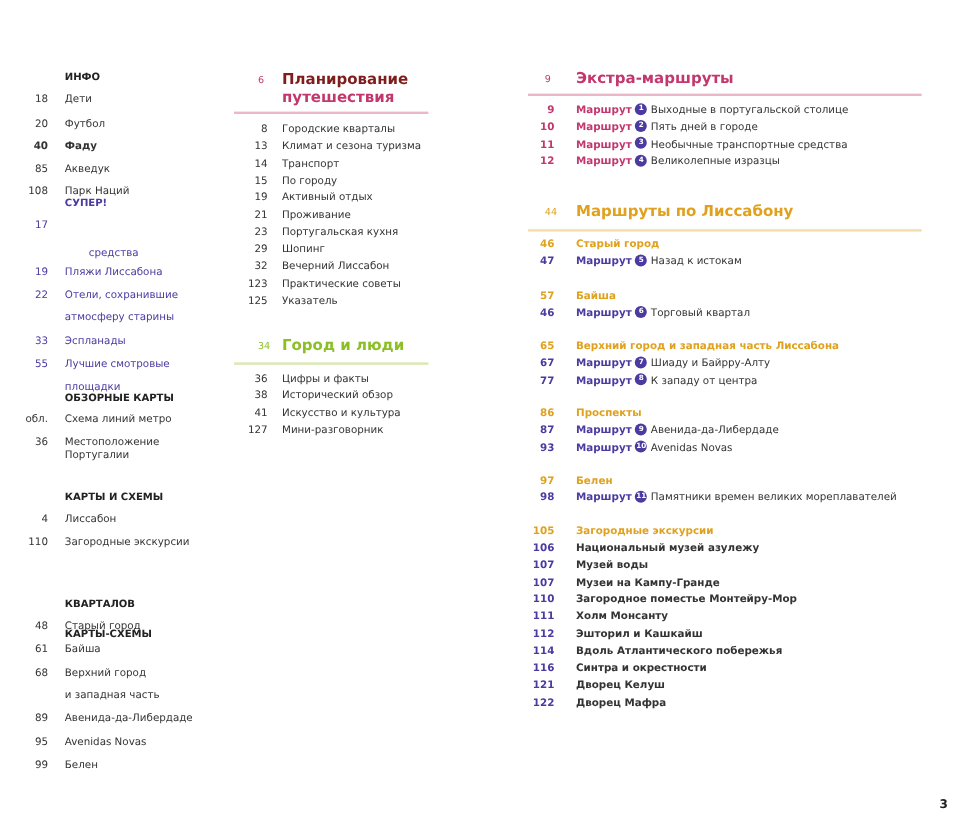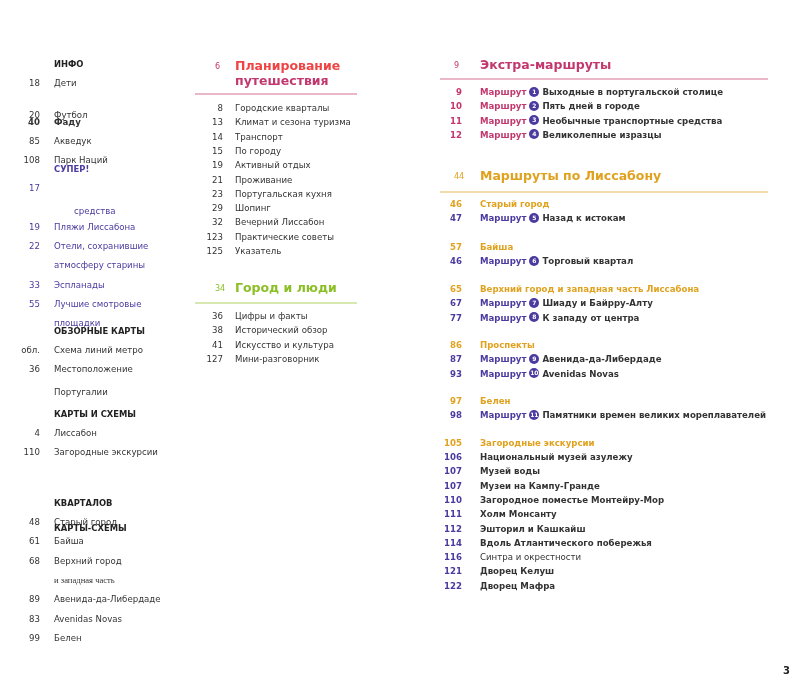--- a/index.html
+++ b/index.html
@@ -33,36 +33,36 @@
     .c3-head { position: absolute; left: 0; width: 330px; }
     .c3-head-num { position: absolute; left: 14px; font-size: 8px; }
     .c3-head-title { position: absolute; left: 40px; font-size: 12.5px; font-weight: bold; line-height: 16px; }
     .c3-rule { position: absolute; left: 0; width: 328px; height: 2px; }
     .c3-row { position: absolute; left: 0; height: 15px; line-height: 15px; white-space: nowrap; }
     .c3-num { position: absolute; left: 0; width: 22px; text-align: right; font-weight: bold; }
     .c3-label { position: absolute; left: 40px; font-weight: bold; }
     .c3-route { position: absolute; left: 40px; }
     .c3-route .rlabel { font-weight: bold; }
     .badge { display: inline-block; width: 10px; height: 10px; border-radius: 50%; color: #fff; font-size: 6px; line-height: 10px; text-align: center; font-weight: bold; vertical-align: middle; margin: 0 3px 2px 3px; }
-    .c3-text { color: #333; font-weight: bold; }
+    .c3-text { color: #333; font-weight: normal; }
 
     .page-num { position: absolute; left: 783px; top: 665px; font-weight: bold; font-size: 10px; color: #222; }
   </style>
 </head>
 <body>
 
 <div id="root">
     <div class="col col1">
       <div class="c1-section" style="top: 55px;">
         <div class="c1-title" style="top: 0px;">ИНФО</div>
         <div class="c1-row" style="top: 19px;">
           <span class="c1-num">18</span>
           <span class="c1-text">Дети</span>
         </div>
-        <div class="c1-row" style="top: 51px; padding-left: 20px;">
+        <div class="c1-row" style="top: 40px; padding-left: 20px;">
           <span class="c1-num">20</span>
           <span class="c1-text">Футбол</span>
         </div>
         <div class="c1-row" style="top: 57.6px; font-weight: bold;">
           <span class="c1-num">40</span>
           <span class="c1-text">Фаду</span>
         </div>
         <div class="c1-row" style="top: 76.9px;">
           <span class="c1-num">85</span>
           <span class="c1-text">Акведук</span>
@@ -109,21 +109,21 @@
       <div class="c1-section" style="top: 322px;">
         <div class="c1-title" style="top: 0px;">ОБЗОРНЫЕ КАРТЫ</div>
         <div class="c1-row" style="top: 19px;">
           <span class="c1-num">обл.</span>
           <span class="c1-text">Схема линий метро</span>
         </div>
         <div class="c1-row" style="top: 38.3px;">
           <span class="c1-num">36</span>
           <span class="c1-text">Местоположение</span>
         </div>
-        <div class="c1-row" style="top: 61px;">
+        <div class="c1-row" style="top: 49px;">
           <span class="c1-num"></span>
           <span class="c1-text">Португалии</span>
         </div>
       </div>
       <div class="c1-section" style="top: 405px;">
         <div class="c1-title" style="top: 0px;">КАРТЫ И СХЕМЫ</div>
         <div class="c1-row" style="top: 19px;">
           <span class="c1-num">4</span>
           <span class="c1-text">Лиссабон</span>
         </div>
@@ -140,42 +140,42 @@
           <span class="c1-text">Старый город</span>
         </div>
         <div class="c1-row" style="top: 57.3px;">
           <span class="c1-num">61</span>
           <span class="c1-text">Байша</span>
         </div>
         <div class="c1-row" style="top: 76.6px;">
           <span class="c1-num">68</span>
           <span class="c1-text">Верхний город</span>
         </div>
-        <div class="c1-row" style="top: 95.9px; font-family: Liberation Serif, serif;">
+        <div class="c1-row" style="top: 95.9px;">
           <span class="c1-num"></span>
           <span class="c1-text">и западная часть</span>
         </div>
         <div class="c1-row" style="top: 115.2px;">
           <span class="c1-num">89</span>
           <span class="c1-text">Авенида-да-Либердаде</span>
         </div>
         <div class="c1-row" style="top: 134.5px;">
-          <span class="c1-num">83</span>
+          <span class="c1-num">95</span>
           <span class="c1-text">Avenidas Novas</span>
         </div>
         <div class="c1-row" style="top: 153.8px;">
           <span class="c1-num">99</span>
           <span class="c1-text">Белен</span>
         </div>
       </div>
     </div>
     <div class="col col2">
       <div class="c2-head" style="top: 58px;">
         <span class="c2-head-num" style="top: 4px; color: rgb(194, 56, 110);">6</span>
-        <div class="c2-head-title" style="top: 0px; color: #ef4444;">Планирование</div>
+        <div class="c2-head-title" style="top: 0px; color: #7f1d1d;">Планирование</div>
         <div class="c2-head-title" style="top: 15px; color: rgb(194, 56, 110);">путешествия</div>
       </div>
       <div class="c2-rule" style="top: 93px; background: rgb(234, 183, 201);"></div>
       <div class="c2-row" style="top: 101px;">
         <span class="c2-num">8</span>
         <span class="c2-text">Городские кварталы</span>
       </div>
       <div class="c2-row" style="top: 115.3px;">
         <span class="c2-num">13</span>
         <span class="c2-text">Климат и сезона туризма</span>
@@ -340,21 +340,21 @@
       <div class="c3-row" style="top: 521.5px;">
         <span class="c3-num" style="color: rgb(75, 58, 160);">112</span>
         <span class="c3-label" style="color: rgb(51, 51, 51); font-weight: bold;">Эшторил и Кашкайш</span>
       </div>
       <div class="c3-row" style="top: 535.8px;">
         <span class="c3-num" style="color: rgb(75, 58, 160);">114</span>
         <span class="c3-label" style="color: rgb(51, 51, 51); font-weight: bold;">Вдоль Атлантического побережья</span>
       </div>
       <div class="c3-row" style="top: 550.1px;">
         <span class="c3-num" style="color: rgb(75, 58, 160);">116</span>
-        <span class="c3-label" style="color: rgb(51, 51, 51); font-weight: normal;">Синтра и окрестности</span>
+        <span class="c3-label" style="color: rgb(51, 51, 51); font-weight: bold;">Синтра и окрестности</span>
       </div>
       <div class="c3-row" style="top: 564.4px;">
         <span class="c3-num" style="color: rgb(75, 58, 160);">121</span>
         <span class="c3-label" style="color: rgb(51, 51, 51); font-weight: bold;">Дворец Келуш</span>
       </div>
       <div class="c3-row" style="top: 578.7px;">
         <span class="c3-num" style="color: rgb(75, 58, 160);">122</span>
         <span class="c3-label" style="color: rgb(51, 51, 51); font-weight: bold;">Дворец Мафра</span>
       </div>
     </div>

